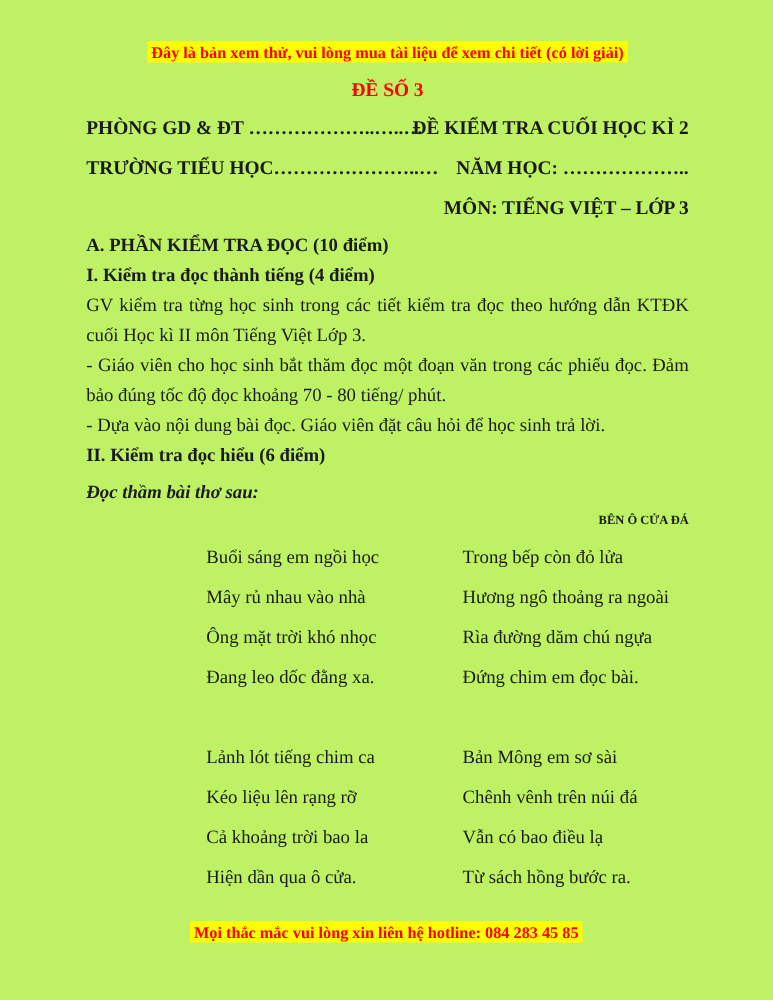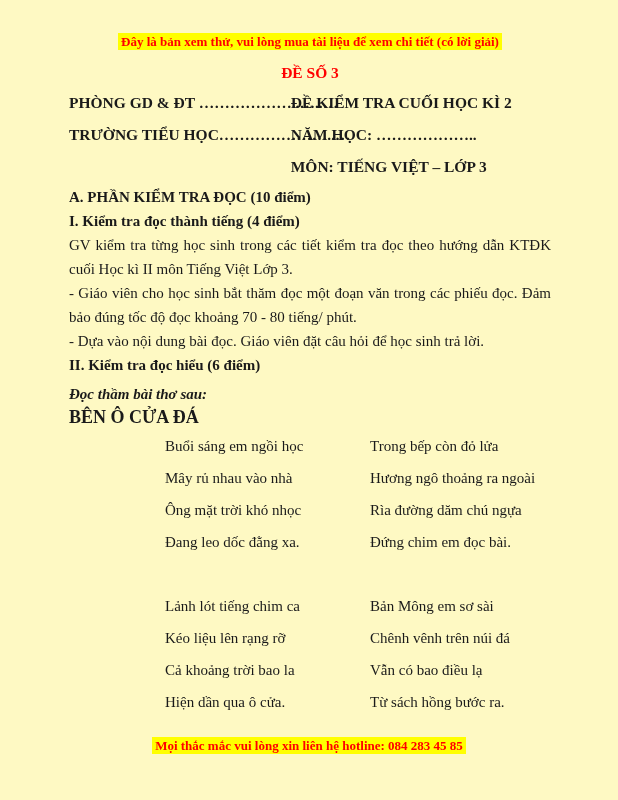--- a/index.html
+++ b/index.html
@@ -2,21 +2,21 @@
 <html><head>
 <meta charset="utf-8">
 <style>
   * { margin: 0; padding: 0; box-sizing: border-box; }
   html, body { background: #e8e8e8; }
   .page {
     position: relative;
     width: 618px;
     height: 800px;
     margin: 0 auto;
-    background: #fef9c3;
+    background: #bef264;
     font-family: "Liberation Serif", "DejaVu Serif", serif;
     color: #1a1a1a;
     padding: 33px 67px 15px 69px;
     overflow: hidden;
   }
   .notice {
     text-align: center;
     font-size: 13px;
     font-weight: bold;
     line-height: 17px;
@@ -30,26 +30,26 @@
     margin-top: 12px;
     text-align: center;
     font-size: 15.5px;
     font-weight: bold;
     color: #ff0000;
     line-height: 22px;
   }
   .header-block { margin-top: 3px; font-weight: bold; font-size: 15.5px; }
   .header-row { display: flex; line-height: 32px; }
   .header-left { width: 46%; white-space: nowrap; }
-  .header-right { width: 54%; text-align: left; white-space: nowrap; }
+  .header-right { width: 54%; text-align: right; white-space: nowrap; }
   .body-block { margin-top: 2px; font-size: 15px; line-height: 24px; }
   .heading { font-weight: bold; }
   .para { text-align: justify; }
   .instruction { font-weight: bold; font-style: italic; margin-top: 5px; }
-  .poem-title { text-align: left; font-weight: bold; font-size: 18px; line-height: 22px; }
+  .poem-title { text-align: right; font-weight: bold; font-size: 10px; line-height: 22px; }
   .poem { margin-top: 2px; font-size: 15px; }
   .poem-row { display: flex; padding-left: 96px; line-height: 32px; }
   .poem-cell-left { width: 205px; }
   .poem-cell-right { flex: 1; }
   .stanza-gap { height: 32px; }
   .notice-bottom {
     position: absolute;
     left: 0;
     top: 737px;
     width: 100%;

